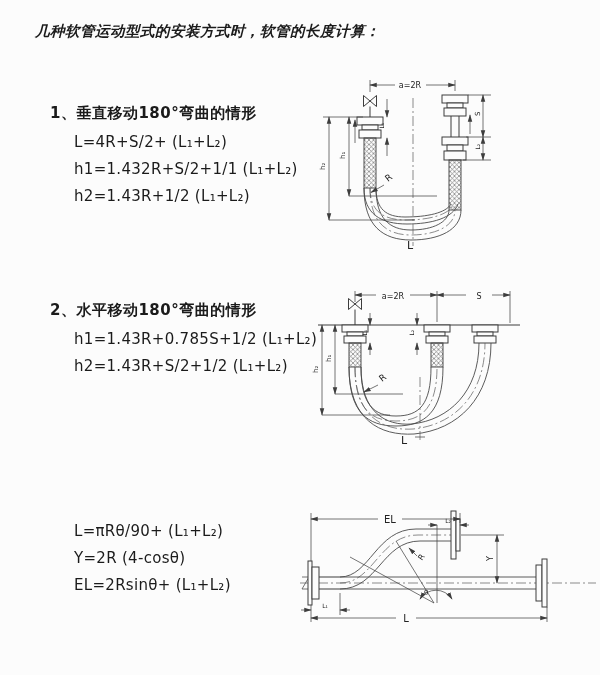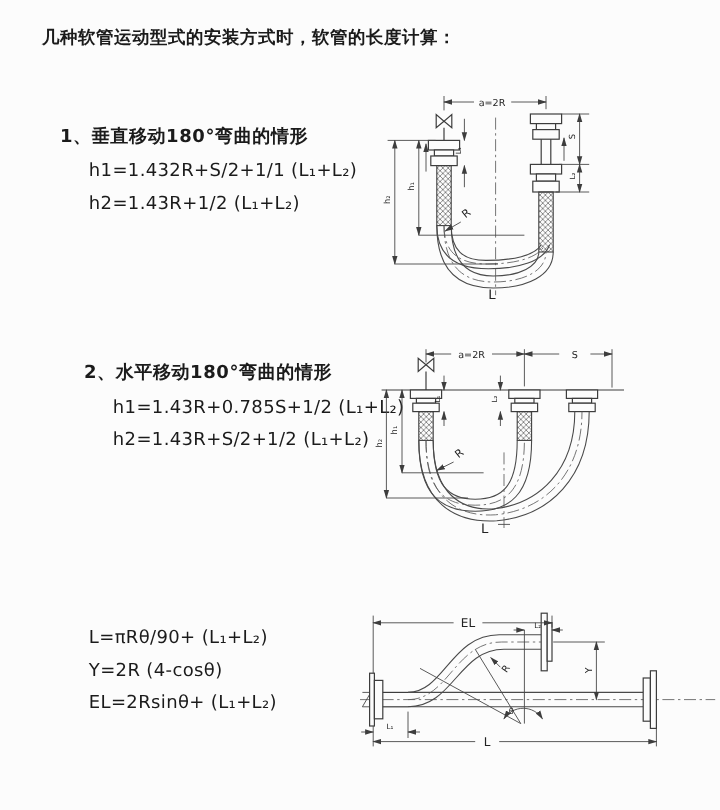--- a/index.html
+++ b/index.html
@@ -1,18 +1,18 @@
 <!DOCTYPE html>
 <html><head>
 <meta charset="utf-8">
 <style>
   html,body{margin:0;padding:0;background:#ffffff;}
   .page{position:relative;width:600px;height:675px;background:#fcfcfc;
         font-family:"DejaVu Sans",sans-serif;color:#1b1b1b;overflow:hidden;}
-  .title{position:absolute;left:35px;top:22px;font-size:14.5px;font-weight:bold;letter-spacing:.5px;}
+  .title{position:absolute;left:35px;top:22px;font-size:14.5px;font-weight:bold;letter-spacing:.5px;font-style:italic;}
   .sec{position:absolute;left:50px;}
   .sec-head{font-size:15px;font-weight:bold;letter-spacing:.5px;margin-bottom:6px;}
   .formula{font-size:15px;line-height:27px;padding-left:24px;letter-spacing:.3px;}
   svg{position:absolute;overflow:visible;}
   .ln{stroke:#3d3d3d;stroke-width:1;fill:none;}
   .hose{stroke:#4a4a4a;stroke-width:.9;fill:none;}
   .dim{stroke:#474747;stroke-width:.75;fill:none;}
   .cl{stroke:#5a5a5a;stroke-width:.7;fill:none;stroke-dasharray:10 3 2 3;}
   .flange{fill:#fcfcfc;stroke:#3d3d3d;stroke-width:1;}
   .hatchbox{fill:url(#braid);stroke:#3d3d3d;stroke-width:.9;}
@@ -34,20 +34,21 @@
       <marker id="ar" viewBox="0 0 10 8" refX="9" refY="4" markerWidth="10" markerHeight="8" orient="auto-start-reverse">
         <path d="M0 1 L10 4 L0 7 Z" fill="#3d3d3d"></path>
       </marker>
     </defs>
   </svg>
 
   <div class="title">几种软管运动型式的安装方式时，软管的长度计算：</div>
 
   <div class="sec" style="top:104px;">
     <div class="sec-head">1、垂直移动180°弯曲的情形</div>
+    <div class="formula">L=4R+S/2+ (L₁+L₂)</div>
     <div class="formula">h1=1.432R+S/2+1/1 (L₁+L₂)</div>
     <div class="formula">h2=1.43R+1/2 (L₁+L₂)</div>
   </div>
 
   <svg style="left:315px;top:68px;" width="280" height="196" viewBox="0 0 280 196">
 
     <g>
       <line class="dim" x1="55" y1="24" x2="55" y2="12"></line>
       <line class="dim" x1="140" y1="23" x2="140" y2="12"></line>
       <line class="dim" x1="55" y1="17" x2="80" y2="17" marker-start="url(#ar)"></line>
@@ -114,21 +115,21 @@
       <line class="dim" x1="155" y1="66" x2="155" y2="47" marker-end="url(#ar)"></line>
     </g>
 
     <g>
       <line class="dim" x1="69" y1="117" x2="56" y2="124.5" marker-end="url(#ar)"></line>
       <text class="lbl9" transform="rotate(-38 73 114)" x="73" y="114">R</text>
     </g>
     <text class="lblL mid" x="95" y="181">L</text>
   </svg>
 
-  <div class="sec" style="top:301px;margin-left:20px;">
+  <div class="sec" style="top:301px;">
     <div class="sec-head">2、水平移动180°弯曲的情形</div>
     <div class="formula">h1=1.43R+0.785S+1/2 (L₁+L₂)</div>
     <div class="formula">h2=1.43R+S/2+1/2 (L₁+L₂)</div>
   </div>
 
   <svg style="left:308px;top:282px;" width="292" height="170" viewBox="0 0 292 170">
 
     <g>
       <line class="dim" x1="47" y1="20" x2="47" y2="9"></line>
       <line class="dim" x1="129" y1="40" x2="129" y2="9"></line>

